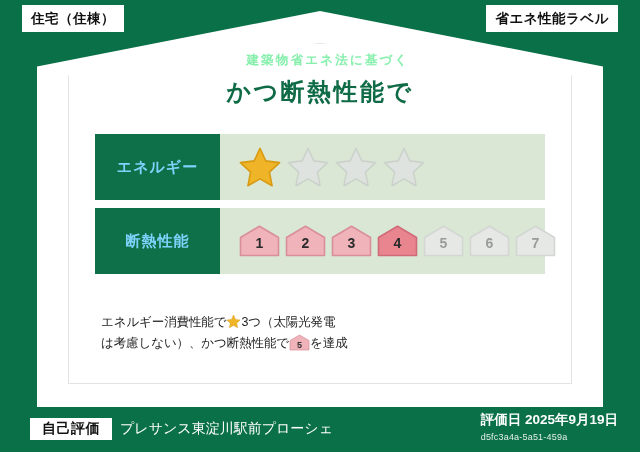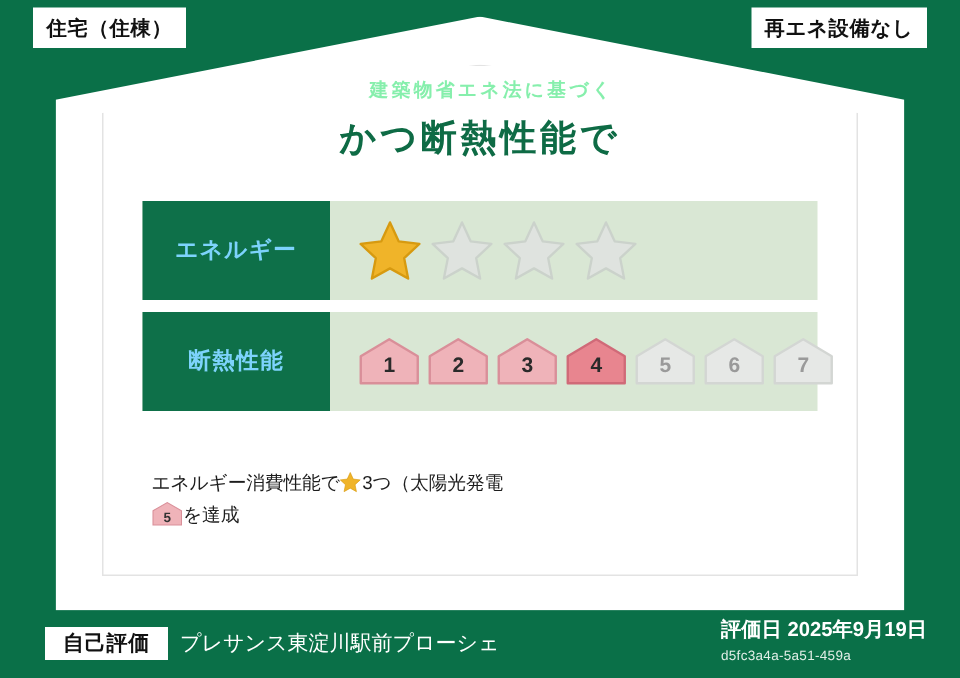--- a/index.html
+++ b/index.html
@@ -175,21 +175,21 @@
 </style>
 </head>
 <body>
 
 <div id="label-root">
 
   <div class="card"></div>
   <div class="card-inner"></div>
 
   <div class="corner-tag" id="tag-dwelling">住宅（住棟）</div>
-  <div class="corner-tag" id="tag-renewable">再エネ設備なし</div>
+  <div class="corner-tag" id="tag-renewable">省エネ性能ラベル</div>
 
   <div class="title-wrap">
     <div class="title-sub">建築物省エネ法に基づく</div>
     <div class="title-main">かつ断熱性能で</div>
   </div>
 
   <div class="rows">
 
     <div class="rating-row">
       <div class="row-label">
@@ -267,21 +267,21 @@
 
   </div>
 
   <div class="note">
     <div class="note-text">
       <span>エネルギー消費性能で</span><span class="inline-star">
         <svg viewBox="0 0 24 24" width="15" height="15">
           <polygon points="12,1.6 15.2,8.6 22.6,9.5 17.1,14.6 18.6,22 12,18.3 5.4,22 6.9,14.6 1.4,9.5 8.8,8.6" fill="#f0b429" stroke="#d99b12" stroke-width="0.7"></polygon>
         </svg>
       </span><span>3つ（太陽光発電</span><br>
-      <span class="inline-badge">
+      <span>は考慮しない）、かつ断熱性能で</span><span class="inline-badge">
         <svg viewBox="0 0 42 34">
           <path d="M2,13 L21,2 L40,13 L40,32 L2,32 Z" fill="#efb3b9" stroke="#d98f99" stroke-width="1.4"></path>
         </svg>
         <b>5</b>
       </span><span>を達成</span>
     </div>
   </div>
 
   <div class="footer-left">
     <span class="self-eval">自己評価</span>

